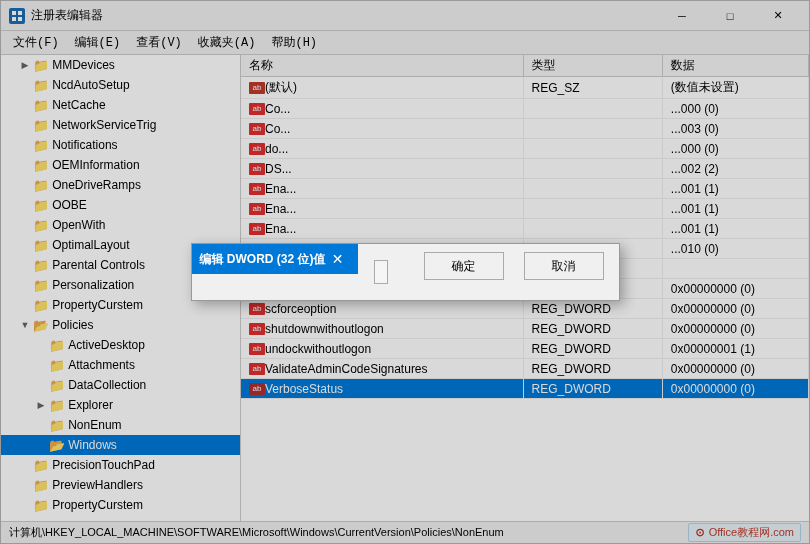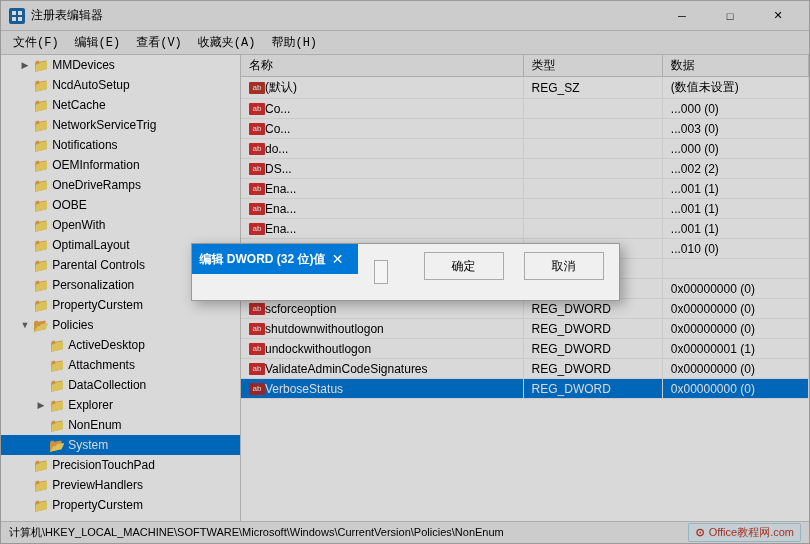--- a/index.html
+++ b/index.html
@@ -469,21 +469,21 @@
           <span class="tree-label">Explorer</span>
         </div>
         <div class="tree-item indent-2">
           <span class="tree-arrow"></span>
           <span class="folder-icon">📁</span>
           <span class="tree-label">NonEnum</span>
         </div>
         <div class="tree-item indent-2 selected">
           <span class="tree-arrow"></span>
           <span class="folder-icon" style="color:#e8a000;">📂</span>
-          <span class="tree-label">System</span>
+          <span class="tree-label">Windows</span>
         </div>
         <div class="tree-item indent-1">
           <span class="tree-arrow"></span>
           <span class="folder-icon">📁</span>
           <span class="tree-label">PrecisionTouchPad</span>
         </div>
         <div class="tree-item indent-1">
           <span class="tree-arrow"></span>
           <span class="folder-icon">📁</span>
           <span class="tree-label">PreviewHandlers</span>

